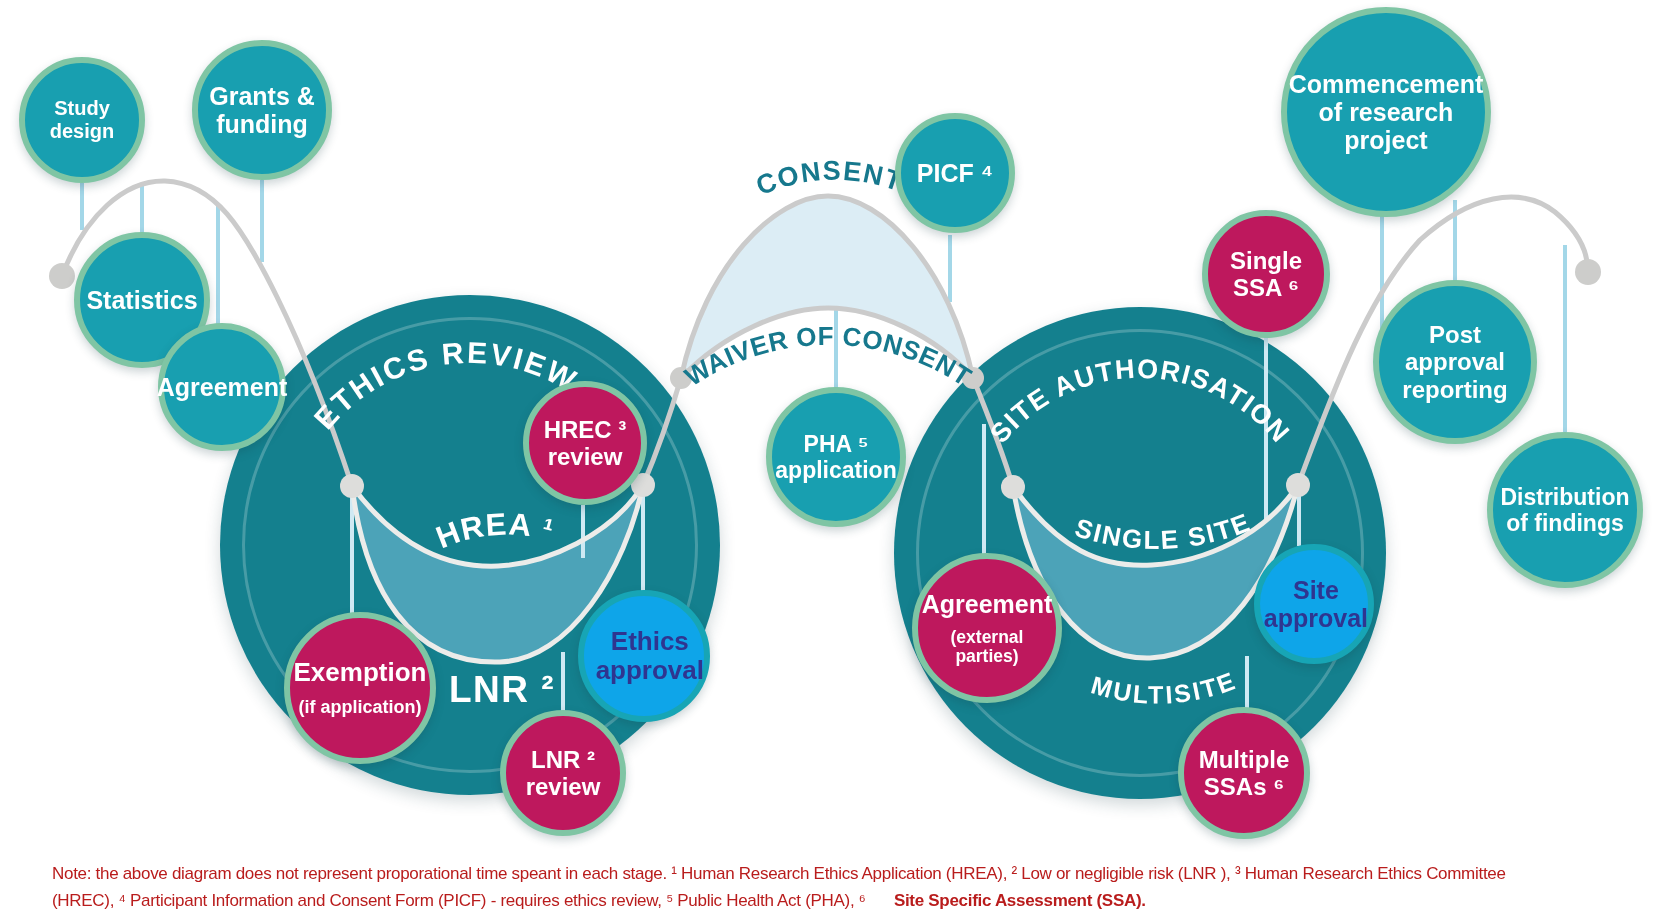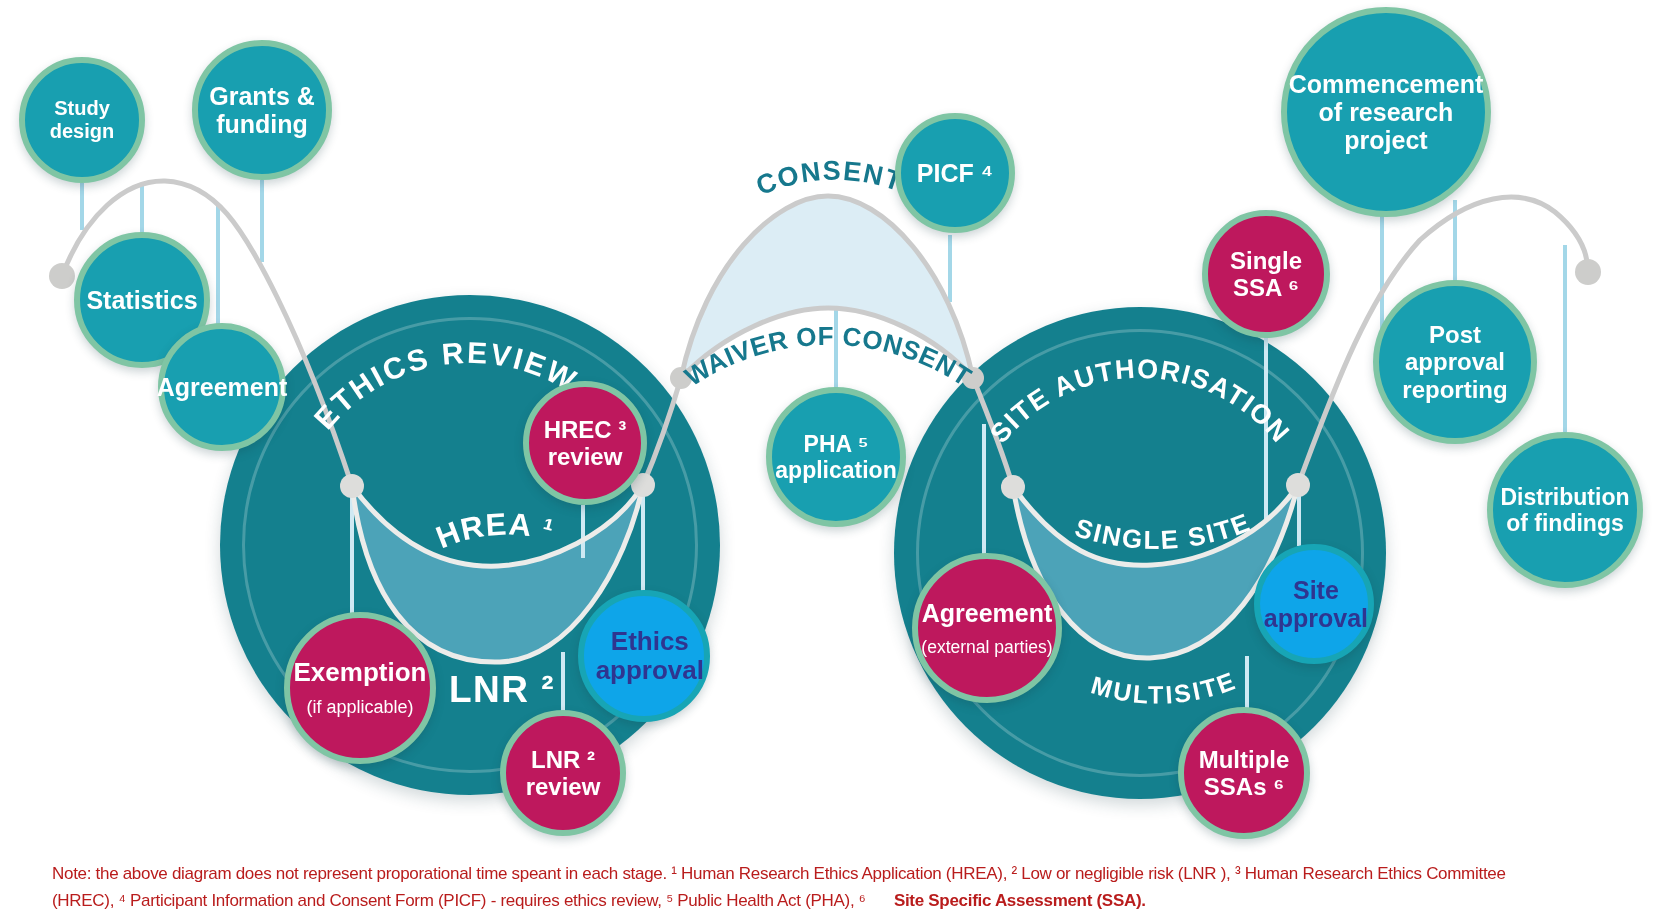--- a/index.html
+++ b/index.html
@@ -10,21 +10,21 @@
   .bigcircle::after{content:"";position:absolute;inset:22px;border-radius:50%;
              border:3px solid rgba(255,255,255,.22);}
   svg.overlay{position:absolute;left:0;top:0;z-index:3;}
   .node{position:absolute;border-radius:50%;display:flex;flex-direction:column;align-items:center;
         justify-content:center;text-align:center;z-index:4;box-sizing:border-box;
         box-shadow:0 4px 10px rgba(25,60,70,.22);}
   .n-teal{background:#189FB0;border:6px solid #7FC5A4;color:#ffffff;}
   .n-dark{background:#be185d;border:6px solid #7FC5A4;color:#ffffff;}
   .n-mint{background:#0ea5e9;border:6px solid #17A5B5;color:#2F3590;align-items:flex-end;}
   .lbl{white-space:pre-line;font-weight:700;line-height:1.13;}
-  .sub{font-weight:400;line-height:1.1;margin-top:10px;}
+  .sub{font-weight:700;line-height:1.1;margin-top:10px;}
   .overlay text{font-family:"Liberation Sans","DejaVu Sans",sans-serif;font-weight:700;}
   .t-ethics{font-size:30px;letter-spacing:2.5px;fill:#ffffff;}
   .t-site{font-size:27px;letter-spacing:1.5px;fill:#ffffff;}
   .t-single{font-size:26px;letter-spacing:2px;fill:#ffffff;}
   .t-multi{font-size:25px;letter-spacing:2.5px;fill:#ffffff;}
   .t-hrea{font-size:31px;letter-spacing:1px;fill:#ffffff;}
   .t-lnr{font-size:37px;letter-spacing:1.5px;fill:#ffffff;}
   .t-consent{font-size:27px;letter-spacing:1.5px;fill:#16788D;}
   .t-waiver{font-size:26px;letter-spacing:0.5px;fill:#16788D;}
   .note{position:absolute;left:52px;top:860px;z-index:5;color:#b91c1c;font-size:17px;
@@ -140,21 +140,21 @@
   </div>
   <div class="node n-teal" style="left:158px;top:323px;width:128px;height:128px;font-size:25px">
     <span class="lbl">Agreement</span>
   </div>
   <div class="node n-dark" style="left:523px;top:381px;width:124px;height:124px;font-size:24px">
     <span class="lbl">HREC ³
 review</span>
   </div>
   <div class="node n-dark" style="left:284px;top:612px;width:152px;height:152px">
     <span class="lbl" style="font-size:26px">Exemption</span>
-    <span class="sub" style="font-size:18px">(if applicable)</span>
+    <span class="sub" style="font-size:18px">(if application)</span>
   </div>
   <div class="node n-mint" style="left:578px;top:590px;width:132px;height:132px;font-size:26px">
     <span class="lbl">Ethics
 approval</span>
   </div>
   <div class="node n-dark" style="left:500px;top:710px;width:126px;height:126px;font-size:24px">
     <span class="lbl">LNR ²
 review</span>
   </div>
   <div class="node n-teal" style="left:895px;top:113px;width:120px;height:120px;font-size:25px">

